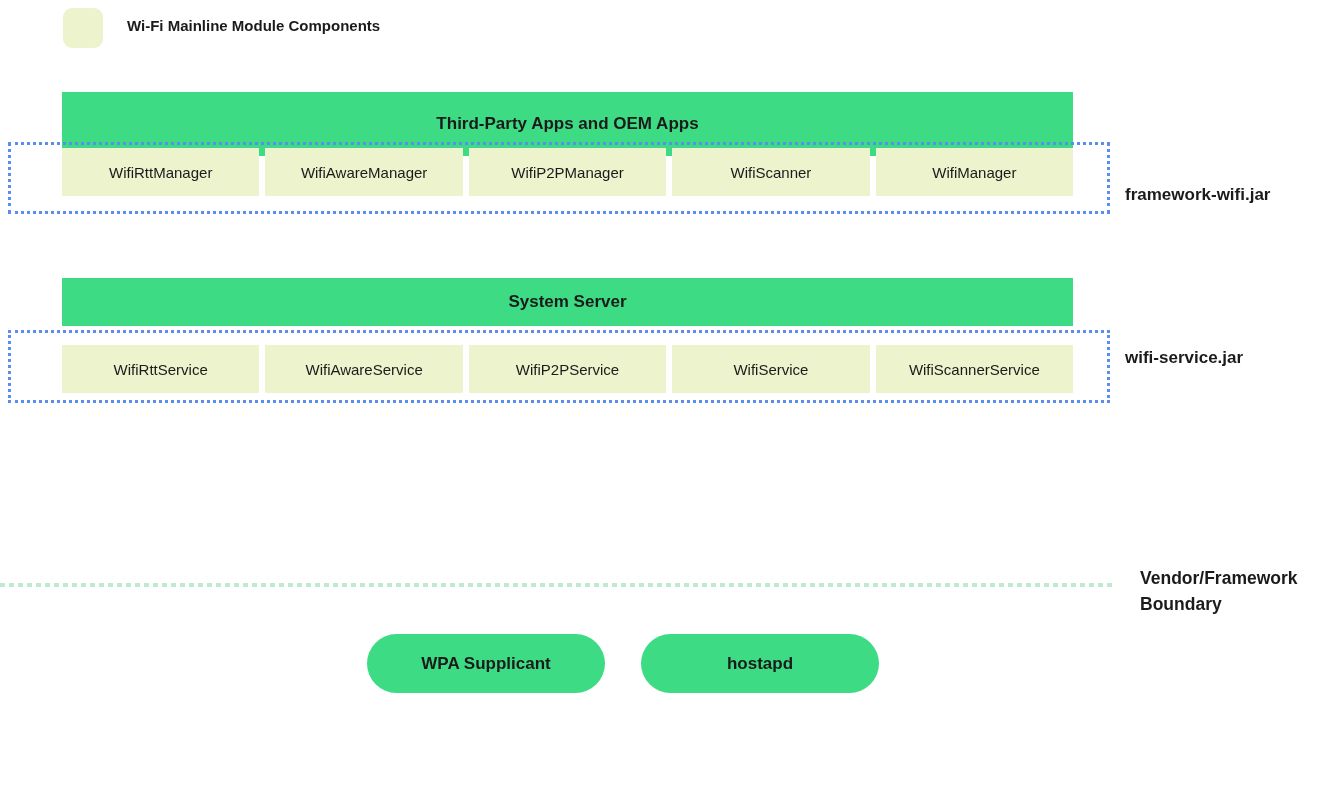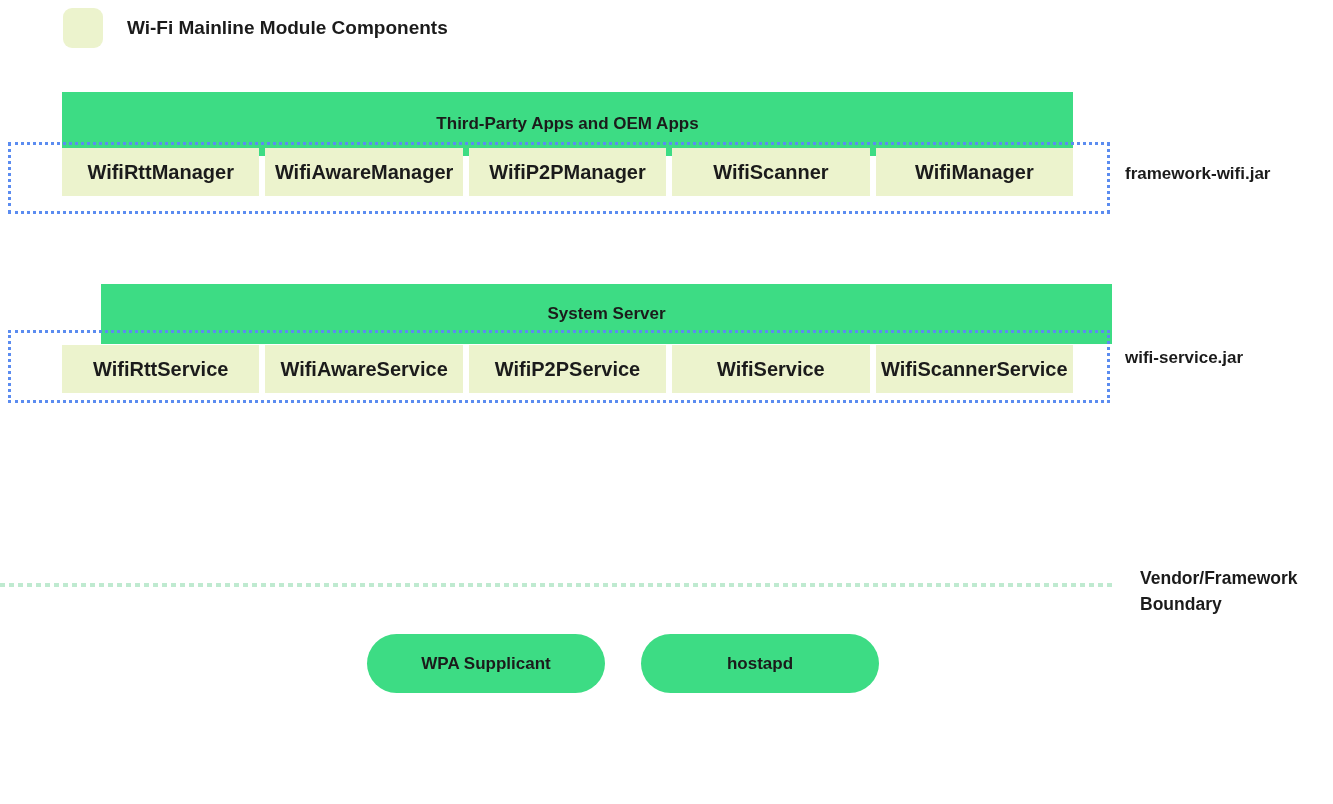--- a/index.html
+++ b/index.html
@@ -15,33 +15,33 @@
   .abs { position: absolute; box-sizing: border-box; }
 
   
   .legend-swatch {
     left: 63px; top: 8px; width: 40px; height: 40px;
     background: var(--pale, #ecf3cd);
     border-radius: 9px;
   }
   .legend-title {
     left: 127px; top: 17px;
-    font-size: 19px; font-weight: 700;
+    font-size: 15px; font-weight: 700;
   }
 
   
   .group-bar {
     left: 62px; width: 1011px; height: 64px;
     background: var(--green, #3ddc84);
     display: flex; align-items: center; justify-content: center;
     font-size: 17px; font-weight: 700;
     z-index: 1;
   }
   .bar-row1 { top: 92px; }
-  .bar-row2 { top: 284px; height: 60px; margin-left: 39px; }
+  .bar-row2 { top: 278px; height: 48px; }
 
   
   .dotted-box {
     left: 8px; width: 1102px;
     border: 3px dotted var(--dotted_border, #5b8cf0);
     background: transparent;
     z-index: 3;
     pointer-events: none;
   }
   .dotted-row1 { top: 142px; height: 72px; }
@@ -52,31 +52,31 @@
     left: 62px; width: 1011px; height: 48px;
     display: flex; gap: 6px;
     z-index: 2;
   }
   .cells-row1 { top: 148px; }
   .cells-row2 { top: 345px; }
   .cell {
     flex: 1 1 0;
     background: var(--pale, #ecf3cd);
     display: flex; align-items: center; justify-content: center;
-    font-size: 20px; font-weight: 700;
+    font-size: 15px; font-weight: 400;
     white-space: nowrap;
   }
 
   
   .side-label {
     left: 1125px;
     font-size: 17px; font-weight: 700;
     white-space: nowrap;
   }
-  .label-row1 { top: 164px; }
+  .label-row1 { top: 185px; }
   .label-row2 { top: 348px; }
 
   
   .pill {
     background: var(--green, #3ddc84);
     display: flex; align-items: center; justify-content: center;
     font-size: 17px; font-weight: 700;
     border-radius: 999px;
   }
   .pill-wificond { left: 792px; top: 452px; width: 448px; height: 57px; }

